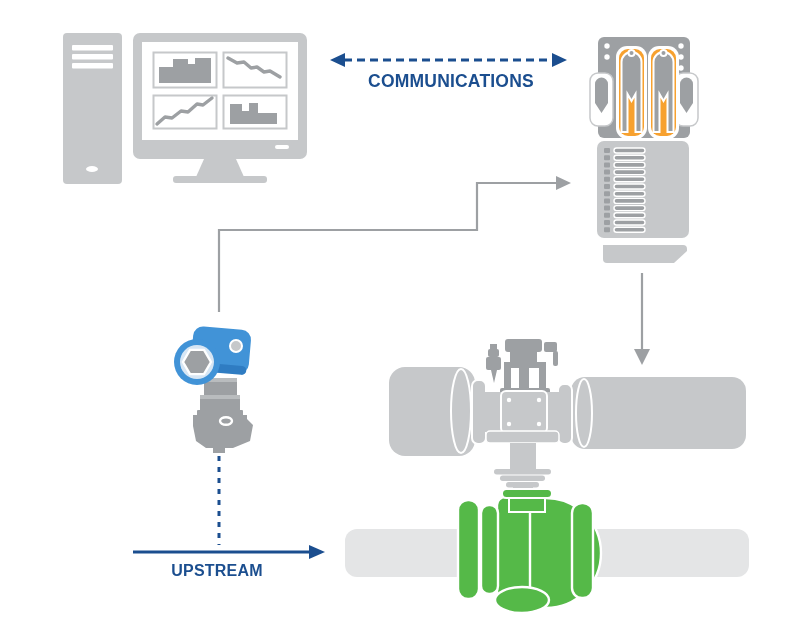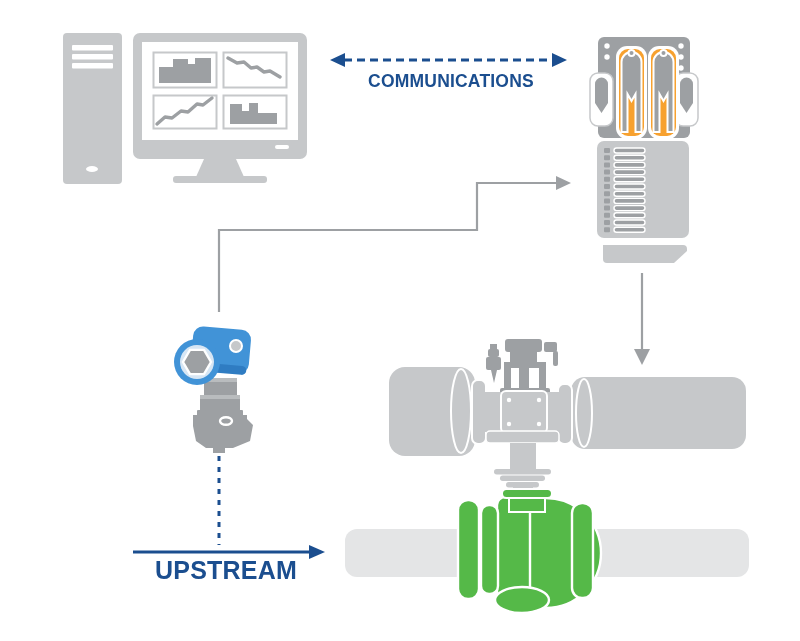--- a/index.html
+++ b/index.html
@@ -31,21 +31,21 @@
   .c-orange{fill:var(--module-orange);}
   .c-green{fill:var(--valve-green);}
   .c-accent{fill:var(--accent-blue);}
   .panel{fill:#fff;stroke:var(--equipment-gray);stroke-width:2;}
   .trend{fill:none;stroke:var(--detail-gray);stroke-width:3.4;stroke-linecap:round;stroke-linejoin:round;}
   .gline{fill:none;stroke:var(--detail-gray);stroke-width:2.2;}
   .bline{fill:none;stroke:var(--accent-blue);stroke-width:3;}
   .label{position:absolute;color:var(--accent-blue);font-weight:bold;text-align:center;
          letter-spacing:0.2px;line-height:21px;}
   .label-comms{left:330px;top:71px;width:242px;font-size:17.5px;}
-  .label-upstream{left:137px;top:560px;width:160px;font-size:25px;text-align:right;}
+  .label-upstream{left:137px;top:560px;width:160px;font-size:16px;}
 </style>
 </head>
 <body>
 
 <div class="stage">
 <svg width="800" height="641" viewBox="0 0 800 641">
 
   <g>
     <rect x="345" y="529" width="404" height="48" rx="12" class="c-pipe"></rect>
   </g>

